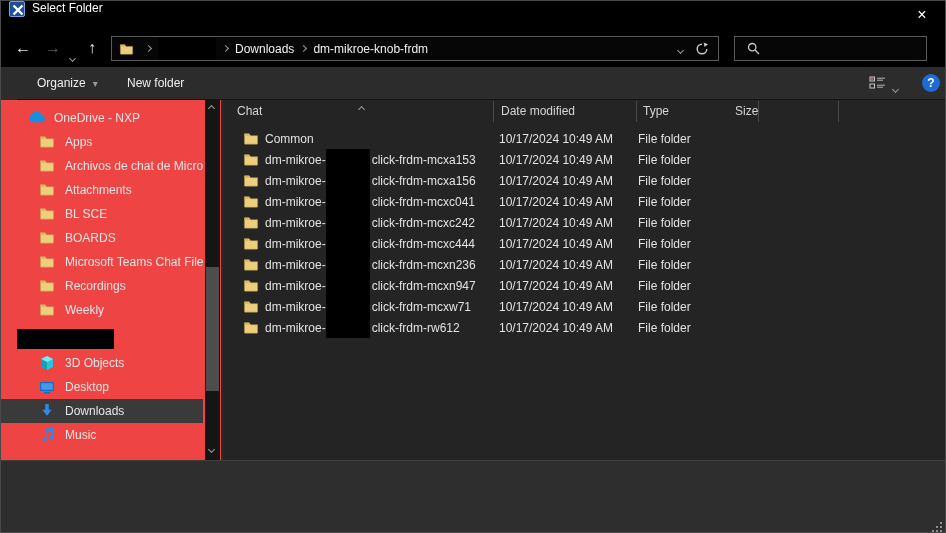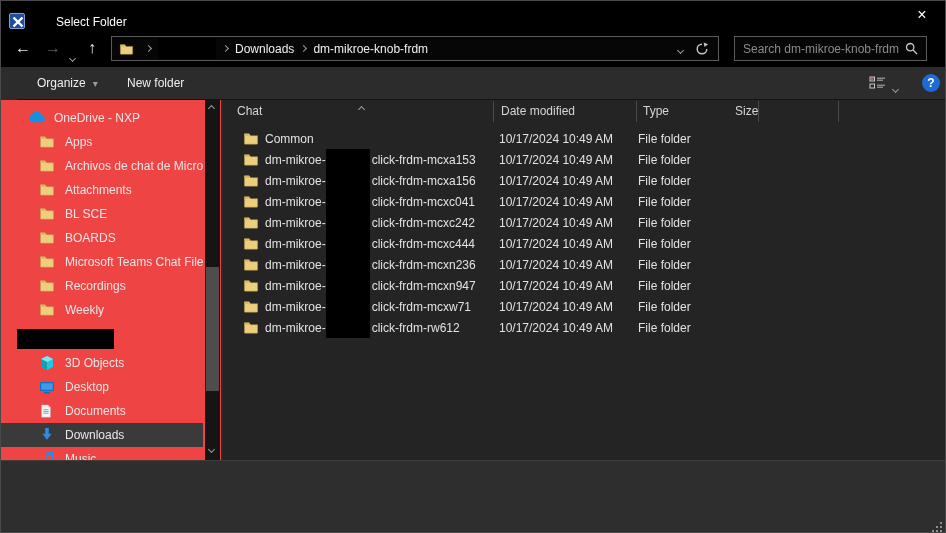--- a/index.html
+++ b/index.html
@@ -1,20 +1,20 @@
 <!DOCTYPE html>
 <html><head>
 <meta charset="utf-8">
 <style>
   * { box-sizing: border-box; margin: 0; padding: 0; }
   html,body { background:#555; font-family:"Liberation Sans", sans-serif; }
   .window{position:relative;width:946px;height:533px;background:#2c2c2c;border:1px solid #4a4a4a;overflow:hidden;color:#e8e8e8;font-size:12px;}
 
   
-  .titlebar{position:absolute;left:0;top:0;width:100%;height:28px;background:#000;display:flex;align-items:flex-end;gap:24px;}
+  .titlebar{position:absolute;left:0;top:0;width:100%;height:28px;background:#000;display:flex;align-items:flex-start;}
   .app-icon{width:16px;height:16px;margin-left:8px;background:#1d4f9c;border:1px solid #7f9fd6;border-radius:2px;position:relative;flex:none;}
   .app-icon svg{position:absolute;left:2px;top:2px;}
   .title-text{margin-left:7px;color:#fff;}
   .close-btn{position:absolute;right:0;top:0;width:46px;height:28px;display:flex;align-items:center;justify-content:center;color:#fff;font-size:16px;line-height:1;}
 
   
   .navbar{position:absolute;left:0;top:28px;width:100%;height:38px;background:#000;}
   .nav-btn{position:absolute;top:11px;font-size:16px;line-height:16px;color:#e8e8e8;}
   .nav-fwd{color:#5c5c5c;}
   .nav-caret{position:absolute;left:69px;top:21px;}
@@ -137,21 +137,20 @@
         <span class="refresh">
           <svg width="14" height="14" viewBox="0 0 14 14">
               <path d="M7 2.2a4.8 4.8 0 1 0 4.8 4.8" fill="none" stroke="#c9c9c9" stroke-width="1.4"></path>
               <path d="M8.6 0.4 13 2.2 9.6 5z" fill="#c9c9c9"></path>
             </svg>
         </span>
       </span>
     </div>
 
     <div class="searchbox">
-      <input type="text" placeholder="Search dm-mikroe-knob-frdm" style="">
       <span class="search-icon">
         <svg width="13" height="13" viewBox="0 0 13 13">
             <circle cx="5.2" cy="5.2" r="3.7" fill="none" stroke="#c9c9c9" stroke-width="1.3"></circle>
             <path d="M8 8l4 4" stroke="#c9c9c9" stroke-width="1.3"></path>
           </svg>
       </span>
     </div>
   </div>
 
   <div class="toolbar">
@@ -265,30 +264,20 @@
 
         <div class="tree-item ind2">
           <span class="tree-icon"><svg width="16" height="16" viewBox="0 0 16 16">
               <rect x="1" y="3" width="14" height="9" rx="1" fill="#0f6fc5"></rect>
               <rect x="2.2" y="4.2" width="11.6" height="6.6" fill="#3f9ae8"></rect>
               <rect x="5" y="13" width="6" height="1.5" fill="#0f6fc5"></rect>
             </svg></span>
           <span class="tree-label">Desktop</span>
         </div>
 
-        <div class="tree-item ind2">
-          <span class="tree-icon"><svg width="14" height="16" viewBox="0 0 16 16">
-              <path d="M3 1h7l3 3v11H3z" fill="#f5f6f7" stroke="#b5b9bd" stroke-width=".5"></path>
-              <path d="M10 1l3 3h-3z" fill="#d7dbdf"></path>
-              <rect x="5" y="6" width="6" height="1" fill="#5f9fd8"></rect>
-              <rect x="5" y="8" width="6" height="1" fill="#5f9fd8"></rect>
-              <rect x="5" y="10" width="6" height="1" fill="#5f9fd8"></rect>
-            </svg></span>
-          <span class="tree-label">Documents</span>
-        </div>
 
         <div class="tree-item ind2 selected">
           <span class="tree-icon"><svg width="16" height="15" viewBox="0 0 16 16">
               <path d="M6.1 1h3.8v6.2H13L8 13.5 3 7.2h3.1z" fill="#2e8ae6"></path>
             </svg></span>
           <span class="tree-label">Downloads</span>
         </div>
 
         <div class="tree-item ind2 clipped">
           <span class="tree-icon"><svg width="16" height="16" viewBox="0 0 16 16">

